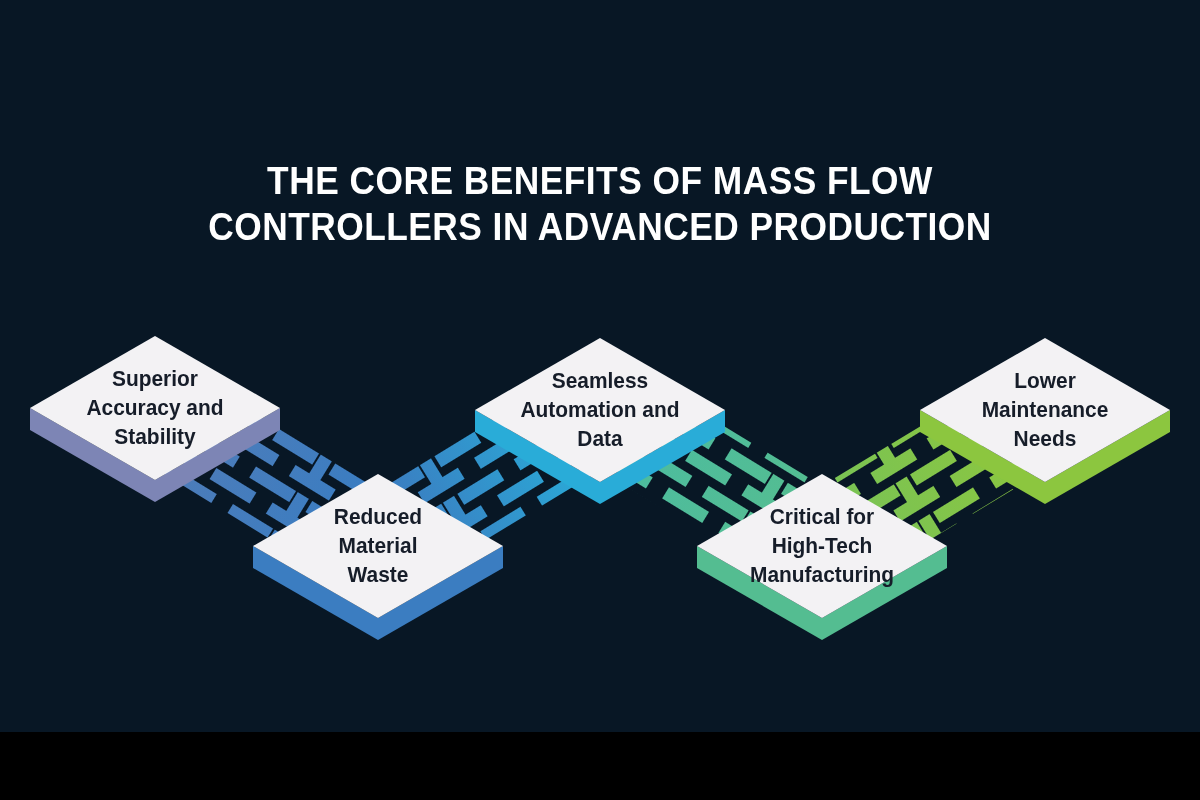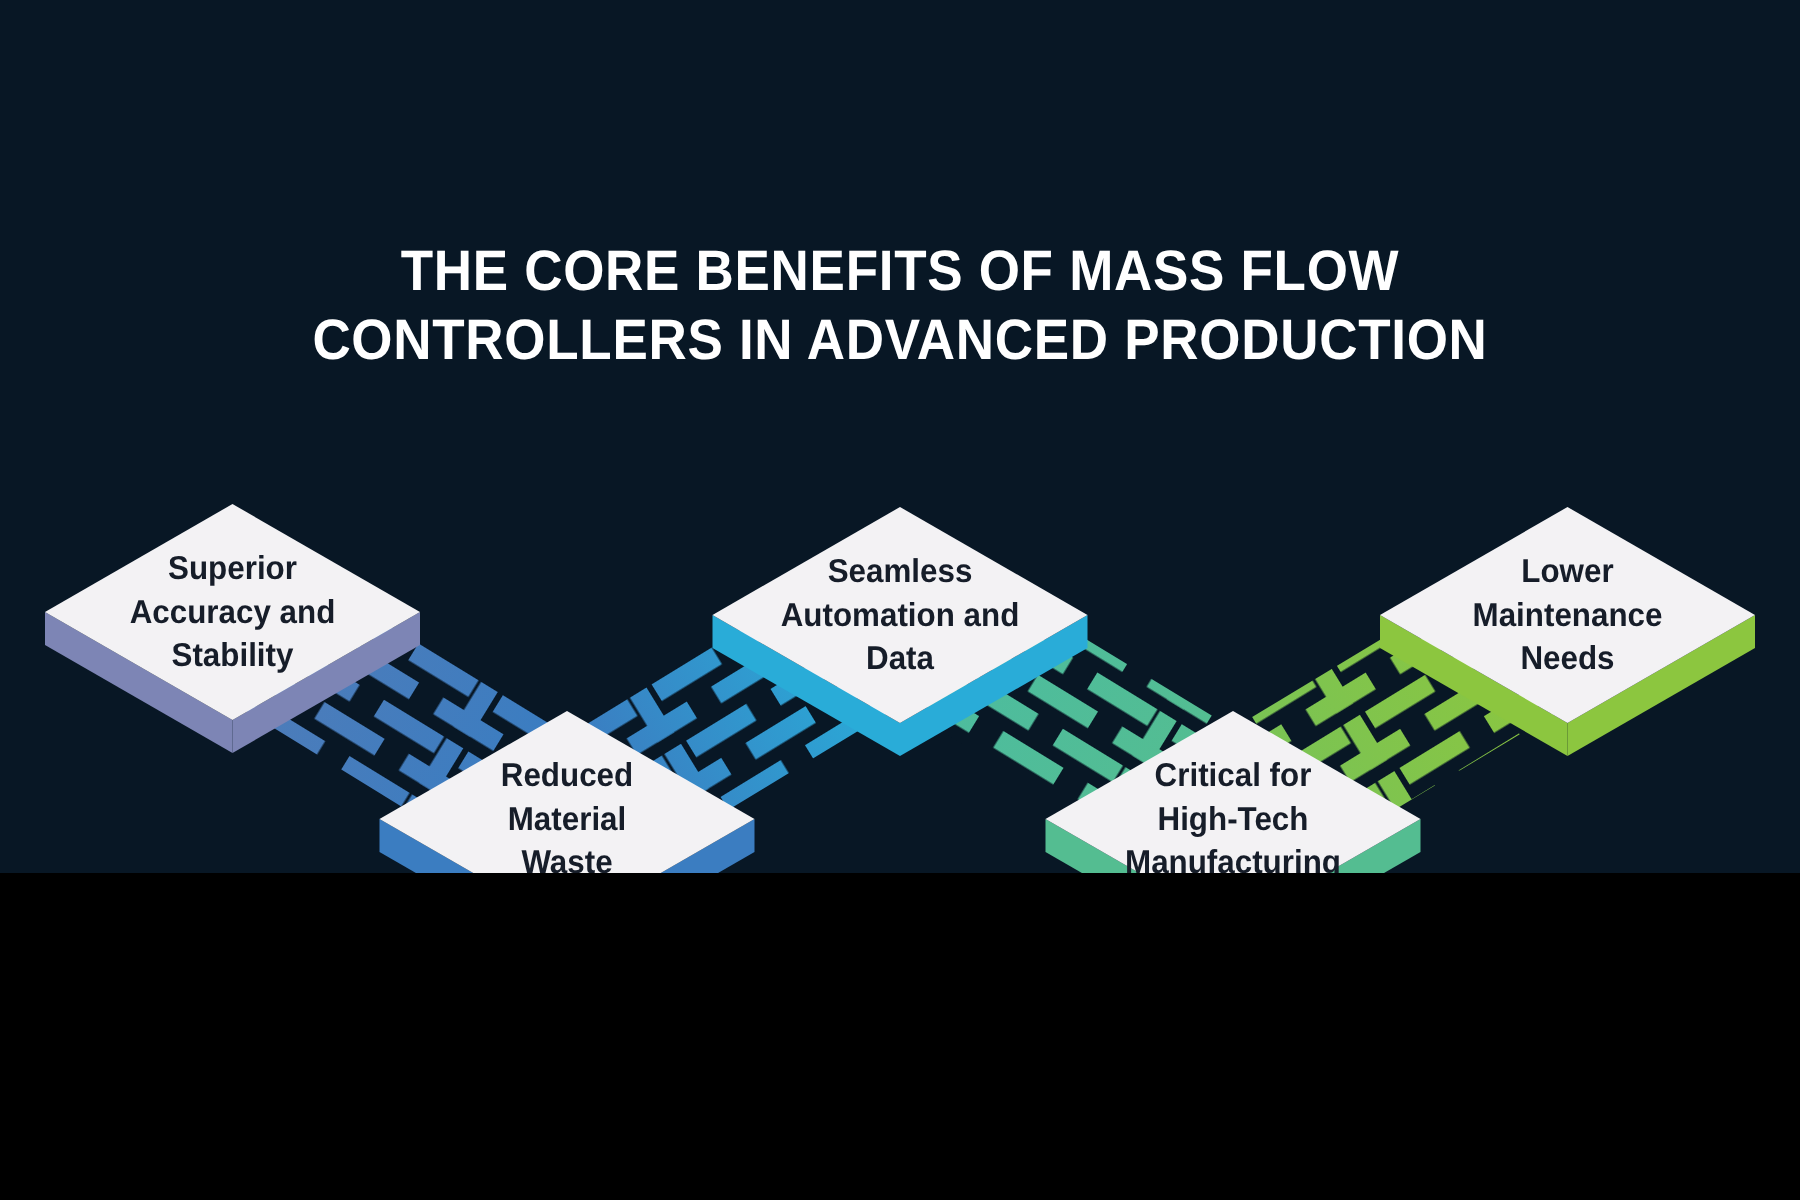--- a/index.html
+++ b/index.html
@@ -1,18 +1,18 @@
 <!DOCTYPE html>
 <html><head>
 <meta charset="utf-8">
 <style>
   html,body{margin:0;padding:0;background:#000;}
   .canvas{
     position:relative;
-    width:1200px;height:582px;
+    width:1200px;height:732px;
     overflow:hidden;
     font-family:"Liberation Sans", sans-serif;
   }
   .diagram-svg{position:absolute;left:0;top:0;}
   .title{
     position:absolute;
     left:0;top:158px;width:1200px;
     text-align:center;
     font-size:38px;
     font-weight:700;

